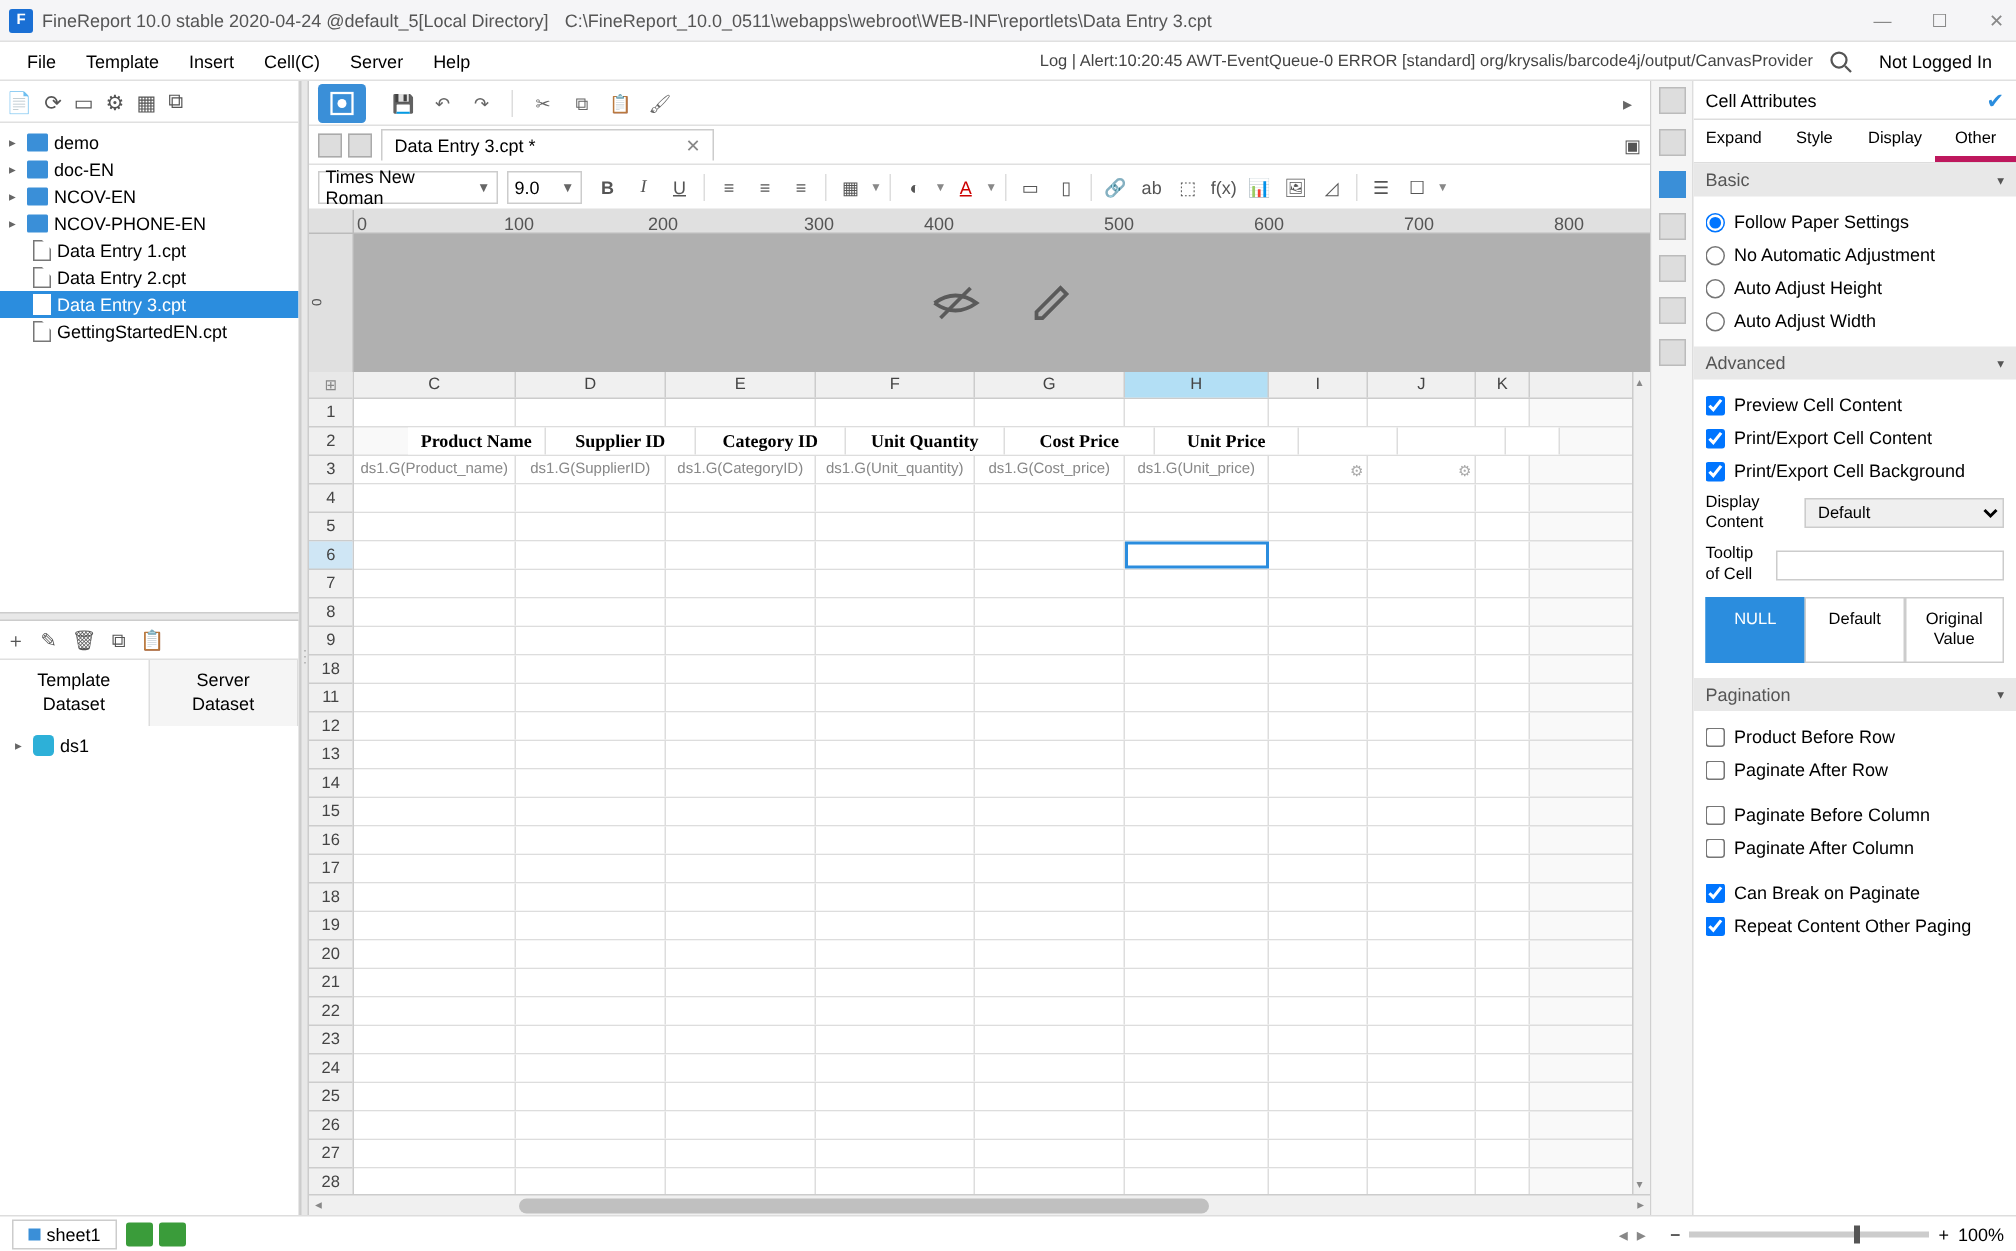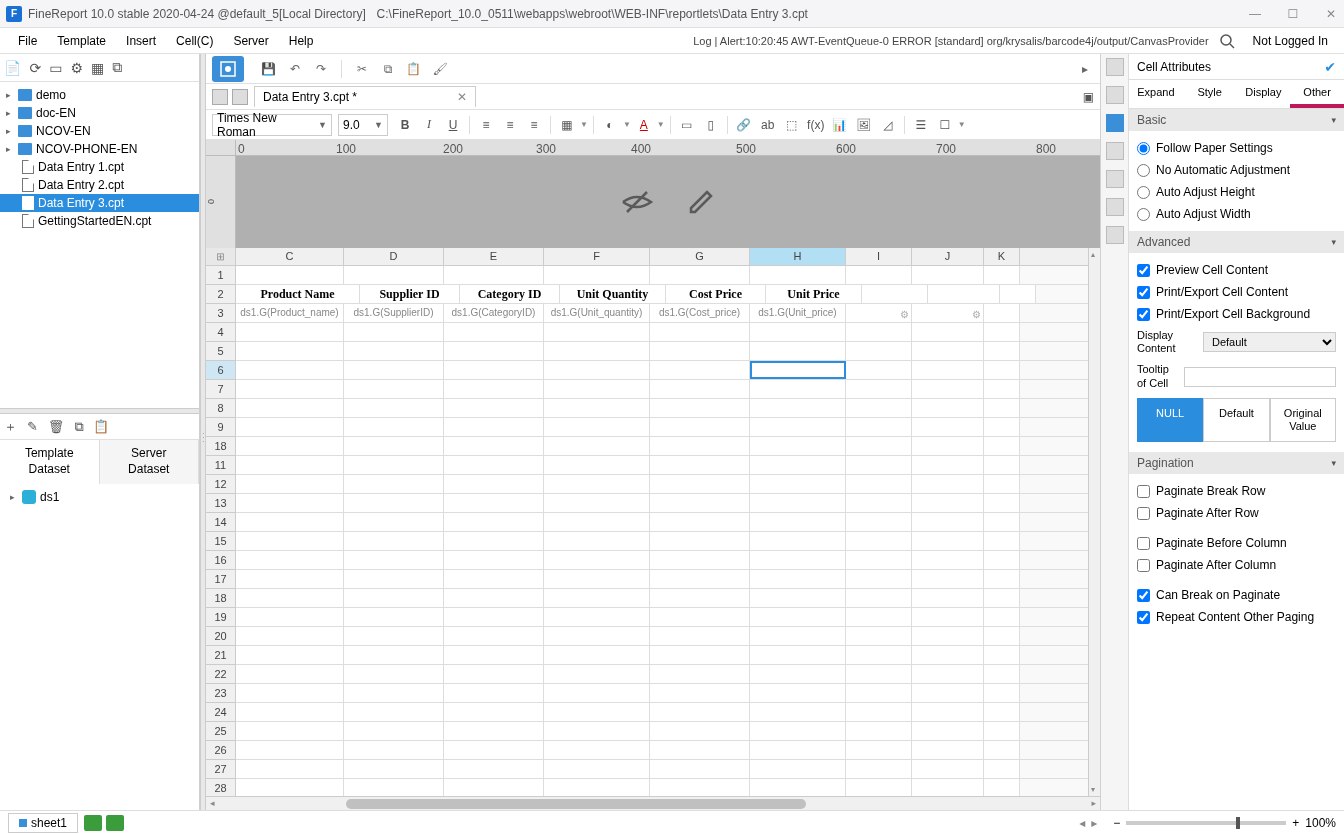--- a/index.html
+++ b/index.html
@@ -299,23 +299,23 @@
     <div class="tbtn">☐</div>
     <span style="font-size:8px;color:#888">▼</span>
   </div>
 
   <div class="designarea">
     <div style="display:flex">
       <div style="width:30px;height:16px;background:#e0e0e0;border-bottom:1px solid #bbb;border-right:1px solid #bbb"></div>
       <div class="ruler-h" style="flex:1">
         <span style="left:2px">0</span>
         <span style="left:100px">100</span>
-        <span style="left:207px">200</span>
+        <span style="left:196px">200</span>
         <span style="left:300px">300</span>
-        <span style="left:395px">400</span>
+        <span style="left:380px">400</span>
         <span style="left:500px">500</span>
         <span style="left:600px">600</span>
         <span style="left:700px">700</span>
         <span style="left:800px">800</span>
       </div>
     </div>
     <div style="display:flex;height:92px">
       <div style="width:30px;background:#e0e0e0;border-right:1px solid #bbb;display:flex;align-items:flex-start;justify-content:center;font-size:9px;color:#555;writing-mode:vertical-lr">0</div>
       <div class="header-preview" style="flex:1">
         <span class="hpicon">
@@ -382,21 +382,21 @@
                 <div class="gcell" style="width: 100px;"></div>
                 <div class="gcell" style="width: 100px;"></div>
                 <div class="gcell" style="width: 106px;"></div>
                 <div class="gcell" style="width: 100px;"></div>
                 <div class="gcell" style="width: 96px;"></div>
                 <div class="gcell" style="width: 66px;"></div>
                 <div class="gcell" style="width: 72px;"></div>
                 <div class="gcell" style="width: 36px;"></div>
               </div>
               <div class="grow">
-                <div class="gcell hdr" style="width: 124px;">Product Name</div>
+                <div class="gcell hdr" style="width: 92px; margin-left: 36px;">Product Name</div>
                 <div class="gcell hdr" style="width: 100px;">Supplier ID</div>
                 <div class="gcell hdr" style="width: 100px;">Category ID</div>
                 <div class="gcell hdr" style="width: 106px;">Unit Quantity</div>
                 <div class="gcell hdr" style="width: 100px;">Cost Price</div>
                 <div class="gcell hdr" style="width: 96px;">Unit Price</div>
                 <div class="gcell hdr" style="width: 66px;"></div>
                 <div class="gcell hdr" style="width: 72px;"></div>
                 <div class="gcell hdr" style="width: 36px;"></div>
               </div>
               <div class="grow">
@@ -778,21 +778,21 @@
         <div class="rp-btn">Original Value</div>
       </div>
     </div>
     <div class="rp-section-hdr">
           <span>Pagination</span>
           <span class="arr">▾</span>
         </div>
     <div class="rp-body">
       <label class="rp-check">
             <input type="checkbox" style="">
-            <span>Paginate Break Row</span>
+            <span>Product Before Row</span>
           </label>
       <label class="rp-check">
             <input type="checkbox" style="">
             <span>Paginate After Row</span>
           </label>
       <label class="rp-check" style="margin-top:8px">
             <input type="checkbox" style="">
             <span>Paginate Before Column</span>
           </label>
       <label class="rp-check">

